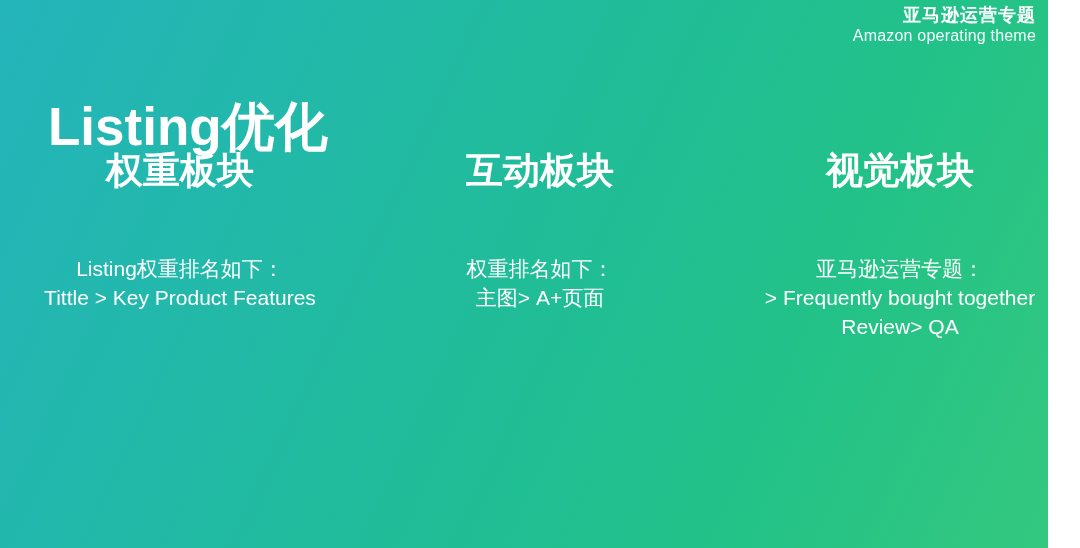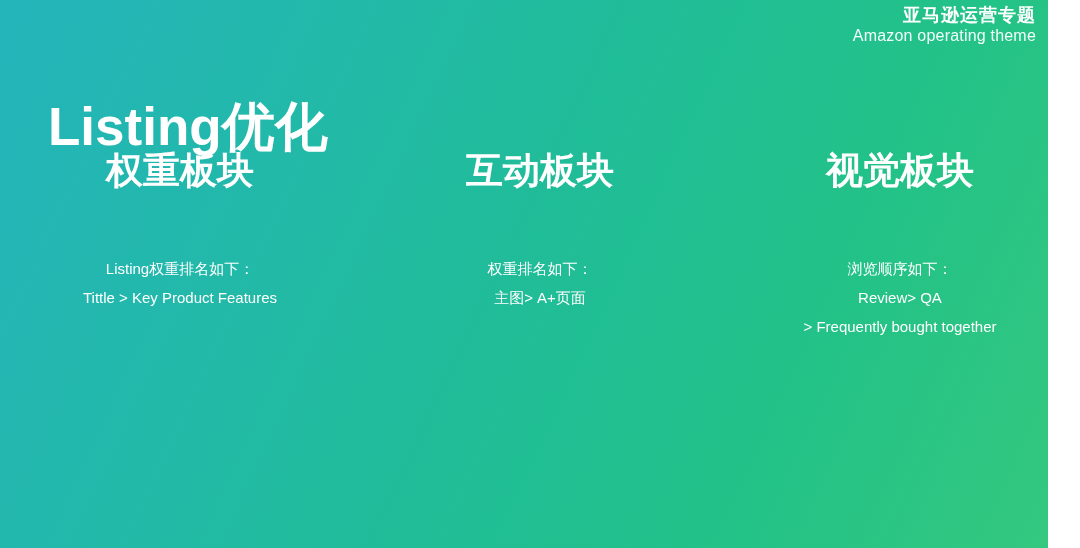--- a/index.html
+++ b/index.html
@@ -88,21 +88,21 @@
     line-height: 1.25;
     color: #ffffff;
     margin: 0;
     white-space: nowrap;
   }
   .col-body {
     margin: 0;
     padding-top: 60px;
   }
   .col-line {
-    font-size: 15px;
+    font-size: 21px;
     font-weight: normal;
     line-height: 29px;
     color: #ffffff;
     white-space: nowrap;
   }
 </style>
 </head>
 <body>
 
 <div class="slide">
@@ -128,20 +128,20 @@
       <h2 class="col-heading">互动板块</h2>
       <div class="col-body">
         <div class="col-line">权重排名如下：</div>
         <div class="col-line">主图&gt; A+页面</div>
       </div>
     </div>
 
     <div class="column">
       <h2 class="col-heading">视觉板块</h2>
       <div class="col-body">
-        <div class="col-line">浏览顺序如下：</div>
+        <div class="col-line">亚马逊运营专题：</div>
+        <div class="col-line">&gt; Frequently bought together</div>
         <div class="col-line">Review&gt; QA</div>
-        <div class="col-line">&gt; Frequently bought together</div>
       </div>
     </div>
 
   </div>
 </div>
 
 </body></html>

